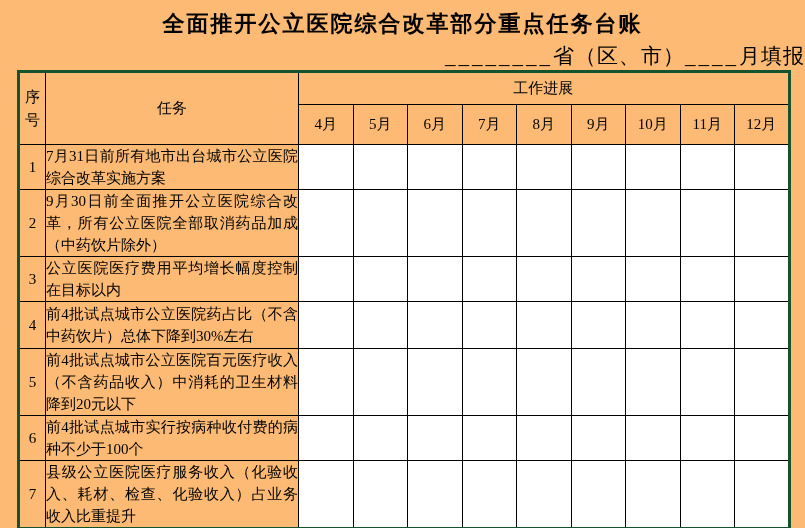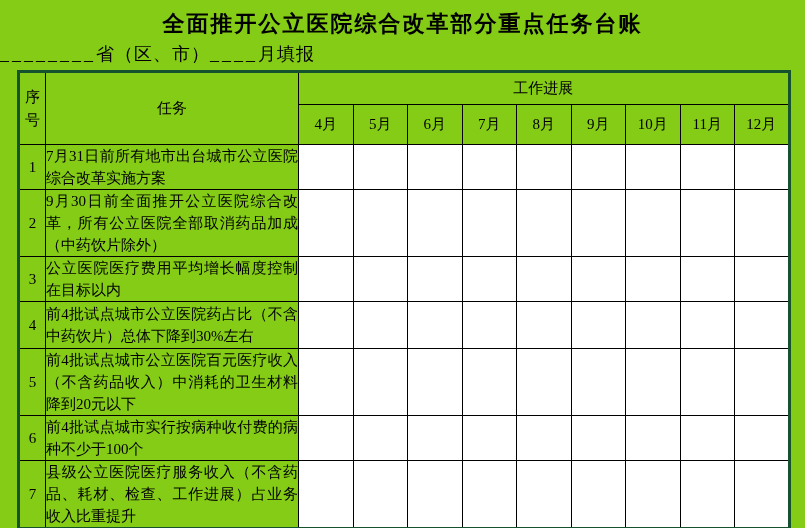--- a/index.html
+++ b/index.html
@@ -6,35 +6,35 @@
   html, body { margin: 0; padding: 0; }
   body {
     width: 805px; height: 528px;
     background: #ffffff;
     font-family: "Liberation Serif", "DejaVu Serif", serif;
     color: #000000;
   }
   .page {
     position: relative;
     width: 805px; height: 528px;
-    background: #84cc16;
+    background: #fdba74;
     overflow: hidden;
   }
   .title {
     margin: 0;
     padding-top: 9px;
     text-align: center;
     font-size: 22px;
     font-weight: 700;
     letter-spacing: 2px;
   }
   .subtitle {
     margin-top: 3px;
-    text-align: left;
-    font-size: 18px;
+    text-align: right;
+    font-size: 21px;
     letter-spacing: 1px;
   }
   .subtitle .blank { letter-spacing: 3px; }
   table.ledger {
     position: absolute;
     left: 17px; top: 70px;
     border-collapse: collapse;
     table-layout: fixed;
     border: 3px solid #14532d;
   }
@@ -184,21 +184,21 @@
         <td class="progress-cell"></td>
         <td class="progress-cell"></td>
         <td class="progress-cell"></td>
         <td class="progress-cell"></td>
         <td class="progress-cell"></td>
         <td class="progress-cell"></td>
         <td class="progress-cell"></td>
       </tr>
       <tr style="height:65px">
         <td class="cell-no">7</td>
-        <td class="cell-task">县级公立医院医疗服务收入（不含药品、耗材、检查、工作进展）占业务收入比重提升</td>
+        <td class="cell-task">县级公立医院医疗服务收入（化验收入、耗材、检查、化验收入）占业务收入比重提升</td>
         <td class="progress-cell"></td>
         <td class="progress-cell"></td>
         <td class="progress-cell"></td>
         <td class="progress-cell"></td>
         <td class="progress-cell"></td>
         <td class="progress-cell"></td>
         <td class="progress-cell"></td>
         <td class="progress-cell"></td>
         <td class="progress-cell"></td>
       </tr>

